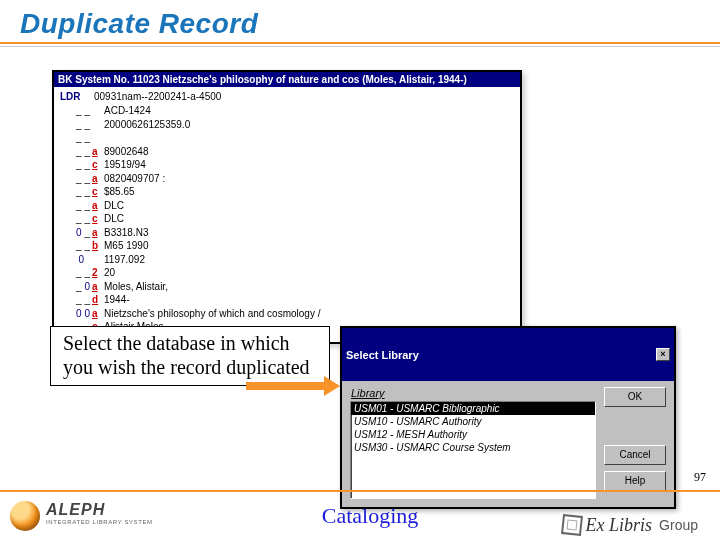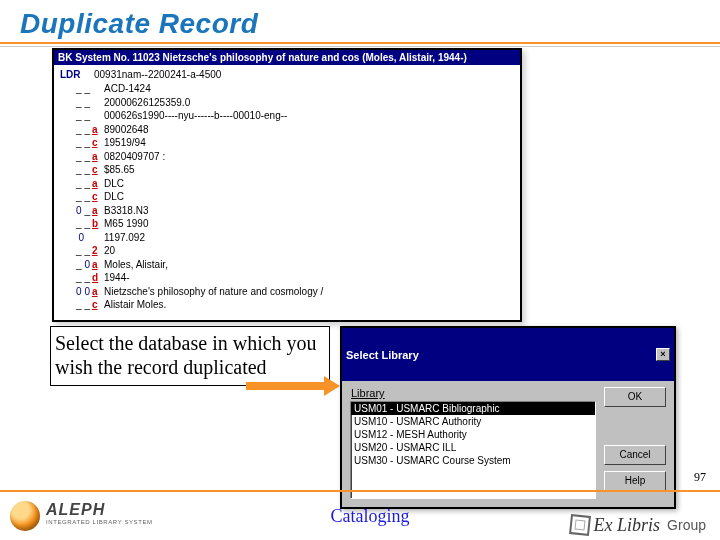--- a/index.html
+++ b/index.html
@@ -1,60 +1,60 @@
 <!DOCTYPE html>
 <html><head>
 <meta charset="utf-8">
 <style>
   * { box-sizing: border-box; margin: 0; padding: 0; }
   body { width: 720px; height: 540px; font-family: Verdana, Arial, sans-serif; background: #fff; position: relative; overflow: hidden; }
   .title { color: #1b75bb; font-family: "Trebuchet MS", Verdana, sans-serif; font-weight: bold; font-size: 28px; padding: 8px 20px 2px; font-style: italic; letter-spacing: 0.5px; }
   .hr-top { height: 2px; background: #f79328; margin: 0 0 2px; }
   .hr-thin { height: 1px; background: #ccc; }
   
-  .rec-win { position: absolute; left: 52px; top: 48px; width: 470px; border: 2px solid #000; background: #fff; box-shadow: 3px 3px 6px rgba(0,0,0,.2); }
+  .rec-win { position: absolute; left: 52px; top: 70px; width: 470px; border: 2px solid #000; background: #fff; box-shadow: 3px 3px 6px rgba(0,0,0,.2); }
   .rec-title { background: #000080; color: #fff; font-size: 10px; padding: 2px 4px; font-weight: bold; font-family: "MS Sans Serif", Tahoma, sans-serif; }
   .rec-body { background: #fff; padding: 4px 6px 8px; }
   .ldr-row { display: flex; font-family: "MS Sans Serif", Tahoma, sans-serif; font-size: 10px; color: #000; margin-bottom: 2px; }
   .ldr-tag { color:#000080; font-weight:bold; width:34px; }
   .fields { font-family: "MS Sans Serif", Tahoma, sans-serif; font-size: 10px; color:#000; }
   .frow { display:flex; gap:2px; line-height:1.35; }
   .find { width:30px; display:inline-flex; gap:3px; justify-content:flex-end; }
   .dash { color:#000; }
   .sub { color:#c00; font-weight:bold; text-decoration:underline; width:10px; }
   .fval { }
   
-  .callout { position:absolute; left:50px; top:326px; width:280px; border:1px solid #000; background:#fff; padding:4px 4px 6px; font-family: Georgia, "Times New Roman", serif; font-size:20px; line-height:1.2; }
+  .callout { position:absolute; left:50px; top:326px; width:280px; border:1px solid #000; background:#fff; padding:4px 12px 6px; font-family: Georgia, "Times New Roman", serif; font-size:20px; line-height:1.2; }
   
   .arrow { position:absolute; left:246px; top:378px; width:94px; height:16px; }
   .arrow .shaft { position:absolute; left:0; top:4px; width:78px; height:8px; background:#f79328; }
   .arrow .head { position:absolute; right:0; top:-2px; width:0; height:0; border-top:10px solid transparent; border-bottom:10px solid transparent; border-left:16px solid #f79328; }
   
   .dlg { position:absolute; left:340px; top:326px; width:336px; background:#c0c0c0; border:2px solid #000; box-shadow: 2px 2px 5px rgba(0,0,0,.3); font-family:"MS Sans Serif",Tahoma,sans-serif; }
   .dlg-title { background:#000080; color:#fff; font-size:11px; font-weight:bold; padding:20px 4px; display:flex; justify-content:space-between; align-items:center; }
   .dlg-x { width:14px; height:13px; background:#c0c0c0; border:1px solid #fff; border-right-color:#404040; border-bottom-color:#404040; font-size:9px; text-align:center; line-height:11px; color:#000; font-weight:bold; }
   .dlg-body { padding:6px 8px 8px; display:flex; gap:8px; }
-  .dlg-left { flex:1; }
+  .dlg-left { flex:1;font-style:italic; }
   .dlg-lbl { font-size:11px; margin:0 0 2px 1px; text-decoration: underline; text-decoration-color:#000; }
   .listbox { background:#fff; border:1px solid #808080; border-right-color:#fff; border-bottom-color:#fff; box-shadow: inset 1px 1px 0 #404040; height:98px; overflow:hidden; font-size:10px; }
   .li { padding:1px 3px; }
   .li.sel { background:#000000; color:#fff; }
   .dlg-right { width:62px; display:flex; flex-direction:column; gap:6px; }
   .btn { height:20px; background:#c0c0c0; border:1px solid #fff; border-right-color:#404040; border-bottom-color:#404040; font-size:10px; text-align:center; line-height:18px; color:#000; }
   
   .page-num { position:absolute; right:14px; top:470px; font-size:12px; font-family: Georgia, serif; }
   .foot-hr { position:absolute; left:0; right:0; top:490px; height:2px; background:#f79328; }
   .footer { position:absolute; left:0; right:0; top:494px; height:44px; display:flex; align-items:center; }
   .logo-left { width:200px; display:flex; align-items:flex-start; gap:6px; padding-left:10px; }
   .logo-ball { width:30px; height:30px; border-radius:50%; background: radial-gradient(circle at 35% 30%, #ffd98a 0 30%, #f7931e 55%, #c56a0d 100%); box-shadow: inset -2px -3px 4px rgba(0,0,0,.3); }
   .logo-txt { display:flex; flex-direction:column; }
   .aleph-name { font-family: Arial, sans-serif; font-weight:bold; font-size:16px; color:#444; letter-spacing:1px; font-style:italic; }
   .aleph-sub { font-size:6px; color:#666; letter-spacing:0.6px; }
-  .foot-center { flex:1; text-align:center; font-family: Georgia, serif; font-size:18px; color:#1b1bdd; }
-  .logo-right { width:180px; display:flex; align-items:center; justify-content:flex-end; padding-right:14px; gap:4px;margin-top:18px; }
+  .foot-center { flex:1; text-align:center; font-family: Georgia, serif; font-size:22px; color:#1b1bdd; }
+  .logo-right { width:180px; display:flex; align-items:center; justify-content:flex-end; padding-right:22px; gap:4px;margin-top:18px; }
   .ex-sq { width:20px; height:20px; border:2px solid #666; transform:rotate(6deg); position:relative; }
   .ex-sq::after { content:""; position:absolute; inset:3px; border:1px solid #aaa; }
   .ex-txt { font-family:"Times New Roman",serif; font-style:italic; font-size:18px; color:#333; }
   .ex-grp { font-family:Arial; font-size:14px; color:#555; margin-left:3px; }
 </style>
 </head>
 <body>
 
 <div class="title">Duplicate Record</div>
 <div class="hr-top"></div>
@@ -83,21 +83,20 @@
           </span>
           <span class="sub"></span>
           <span class="fval">20000626125359.0</span>
         </div>
         <div class="frow">
           <span class="find">
             <span class="dash" style="color: rgb(0, 0, 0);">_</span>
             <span class="dash" style="color: rgb(0, 0, 0);">_</span>
           </span>
           <span class="sub"></span>
-          <span class="fval">000626s1990----nyu------b----00010-eng--</span>
         </div>
         <div class="frow">
           <span class="find">
             <span class="dash" style="color: rgb(0, 0, 0);">_</span>
             <span class="dash" style="color: rgb(0, 0, 0);">_</span>
           </span>
           <span class="sub">a</span>
           <span class="fval">89002648</span>
         </div>
         <div class="frow">
@@ -188,21 +187,21 @@
           </span>
           <span class="sub">d</span>
           <span class="fval">1944-</span>
         </div>
         <div class="frow">
           <span class="find">
             <span class="dash" style="color: rgb(0, 0, 128);">0</span>
             <span class="dash" style="color: rgb(0, 0, 128);">0</span>
           </span>
           <span class="sub">a</span>
-          <span class="fval">Nietzsche's philosophy of nature and cosmology /</span>
+          <span class="fval">Nietzsche's philosophy of which and cosmology /</span>
         </div>
         <div class="frow">
           <span class="find">
             <span class="dash" style="color: rgb(0, 0, 0);">_</span>
             <span class="dash" style="color: rgb(0, 0, 0);">_</span>
           </span>
           <span class="sub">c</span>
           <span class="fval">Alistair Moles.</span>
         </div>
       </div>
@@ -220,21 +219,20 @@
     <span>Select Library</span>
     <span class="dlg-x">×</span>
   </div>
   <div class="dlg-body">
     <div class="dlg-left">
       <div class="dlg-lbl">Library</div>
       <div class="listbox" id="libs">
           <div class="li sel">USM01 - USMARC Bibliographic</div>
           <div class="li">USM10 - USMARC Authority</div>
           <div class="li">USM12 - MESH Authority</div>
-          <div class="li">USM20 - USMARC ILL</div>
           <div class="li">USM30 - USMARC Course System</div>
         </div>
     </div>
     <div class="dlg-right">
       <div class="btn">OK</div>
       <div style="height:26px"></div>
       <div class="btn">Cancel</div>
       <div class="btn">Help</div>
     </div>
   </div>

